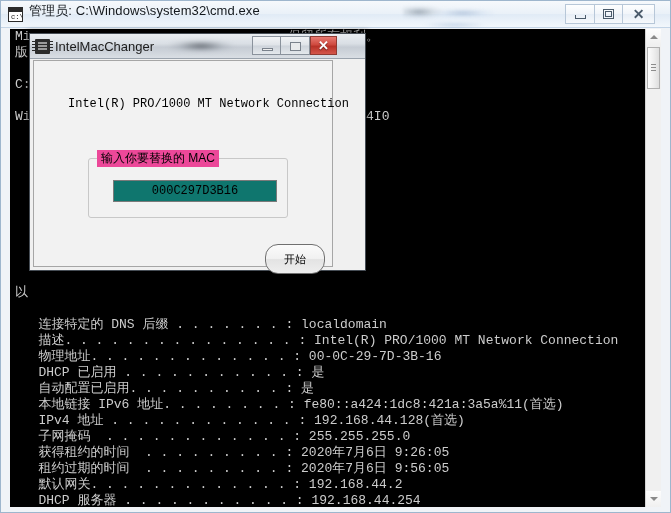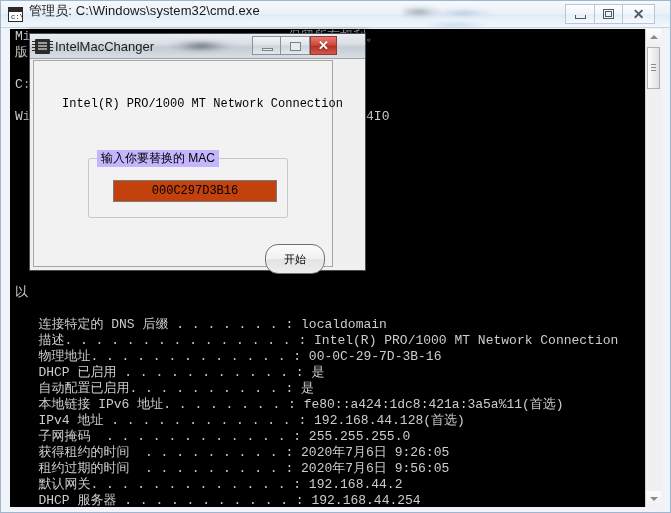--- a/index.html
+++ b/index.html
@@ -289,51 +289,51 @@
     position: absolute;
     left: 3px; top: 26px;
     width: 300px; height: 207px;
     background: #f2f2f2;
     border: 1px solid #a6a6a6;
     box-sizing: border-box;
   }
 
   #adapter-label {
     position: absolute;
-    left: 28px; top: 36px;
+    left: 34px; top: 36px;
     font-family: "Liberation Mono", monospace;
     font-size: 12px;
     color: #000000;
     white-space: nowrap;
   }
 
   #mac-group {
     position: absolute;
     left: 54px; top: 97px;
     width: 200px; height: 60px;
     border: 1px solid #c8c8c8;
     border-radius: 3px;
     box-sizing: border-box;
   }
   #mac-group-label {
     position: absolute;
     left: 8px; top: -9px;
     padding: 0 4px;
-    background: #c4b5fd;
+    background: #ec4899;
     font-size: 12px;
     color: #000000;
     white-space: nowrap;
   }
   #mac-input {
     position: absolute;
     left: 24px; top: 21px;
     width: 164px; height: 22px;
     box-sizing: border-box;
     border: 1px solid #7a7a7a;
-    background: #c2410c;
+    background: #0f766e;
     font-family: "Liberation Mono", monospace;
     font-size: 12px;
     color: #000000;
     text-align: center;
     line-height: 20px;
     padding: 0;
     outline: none;
   }
 
   #start-button {

